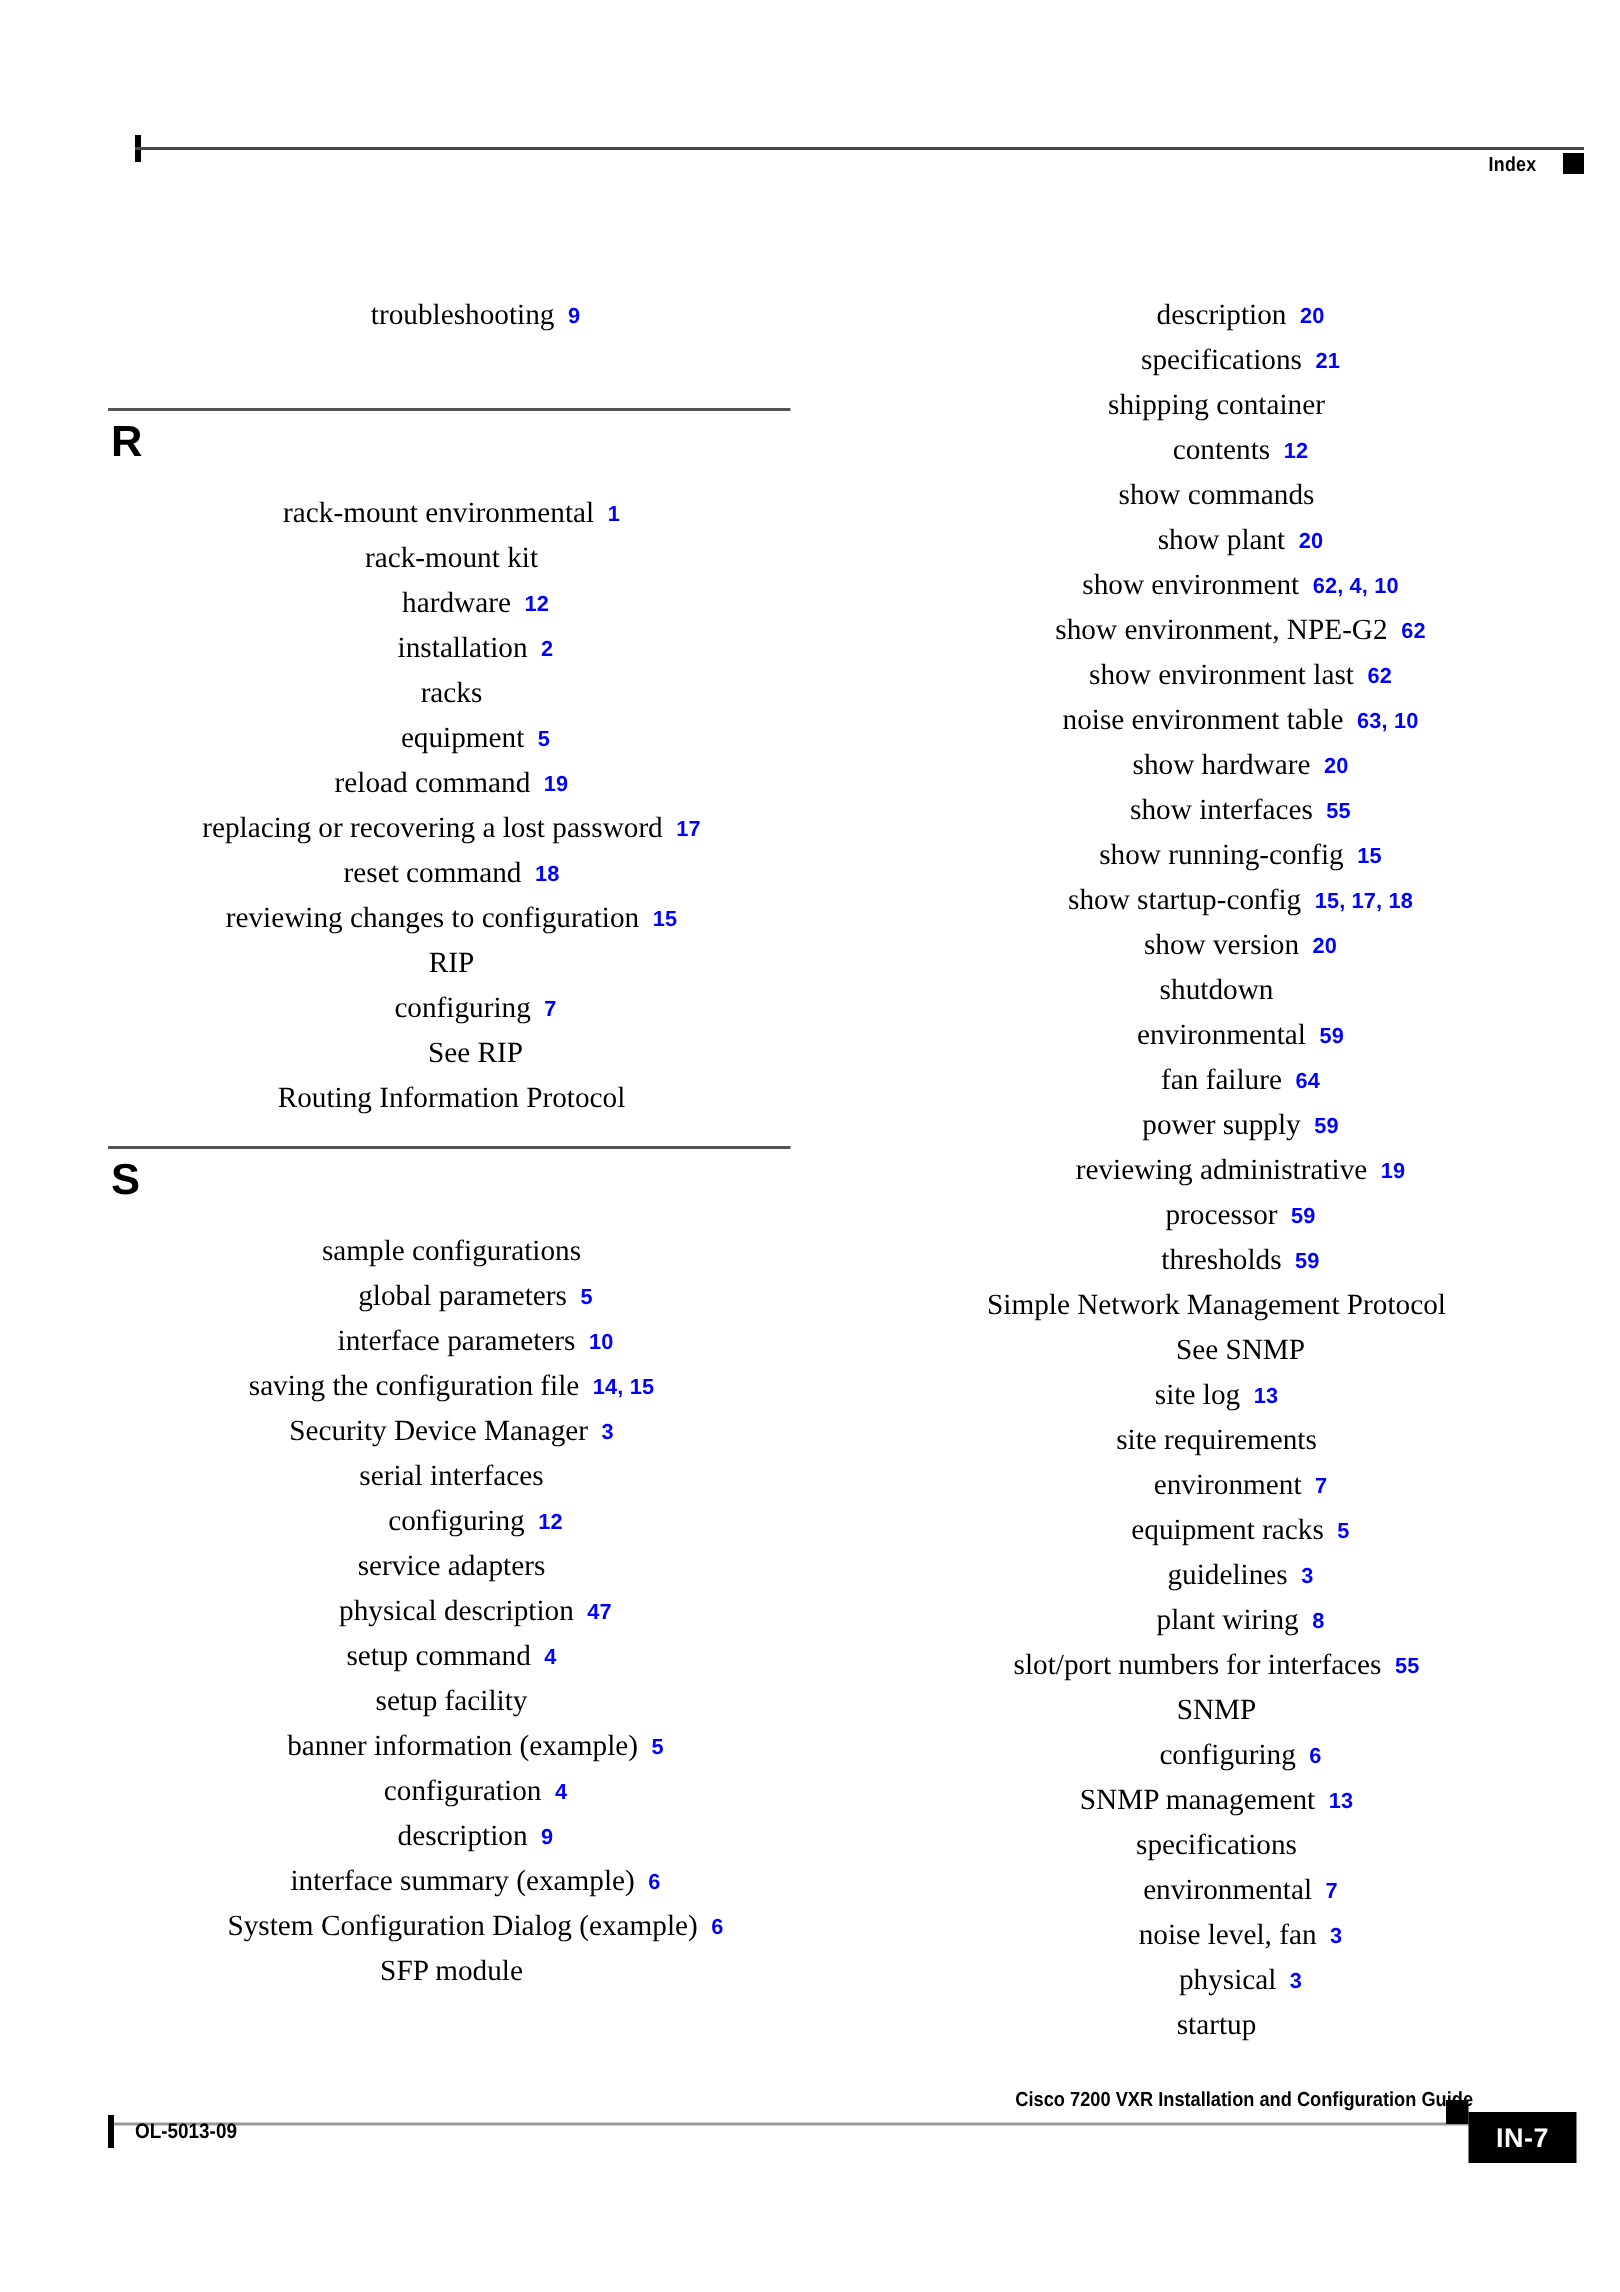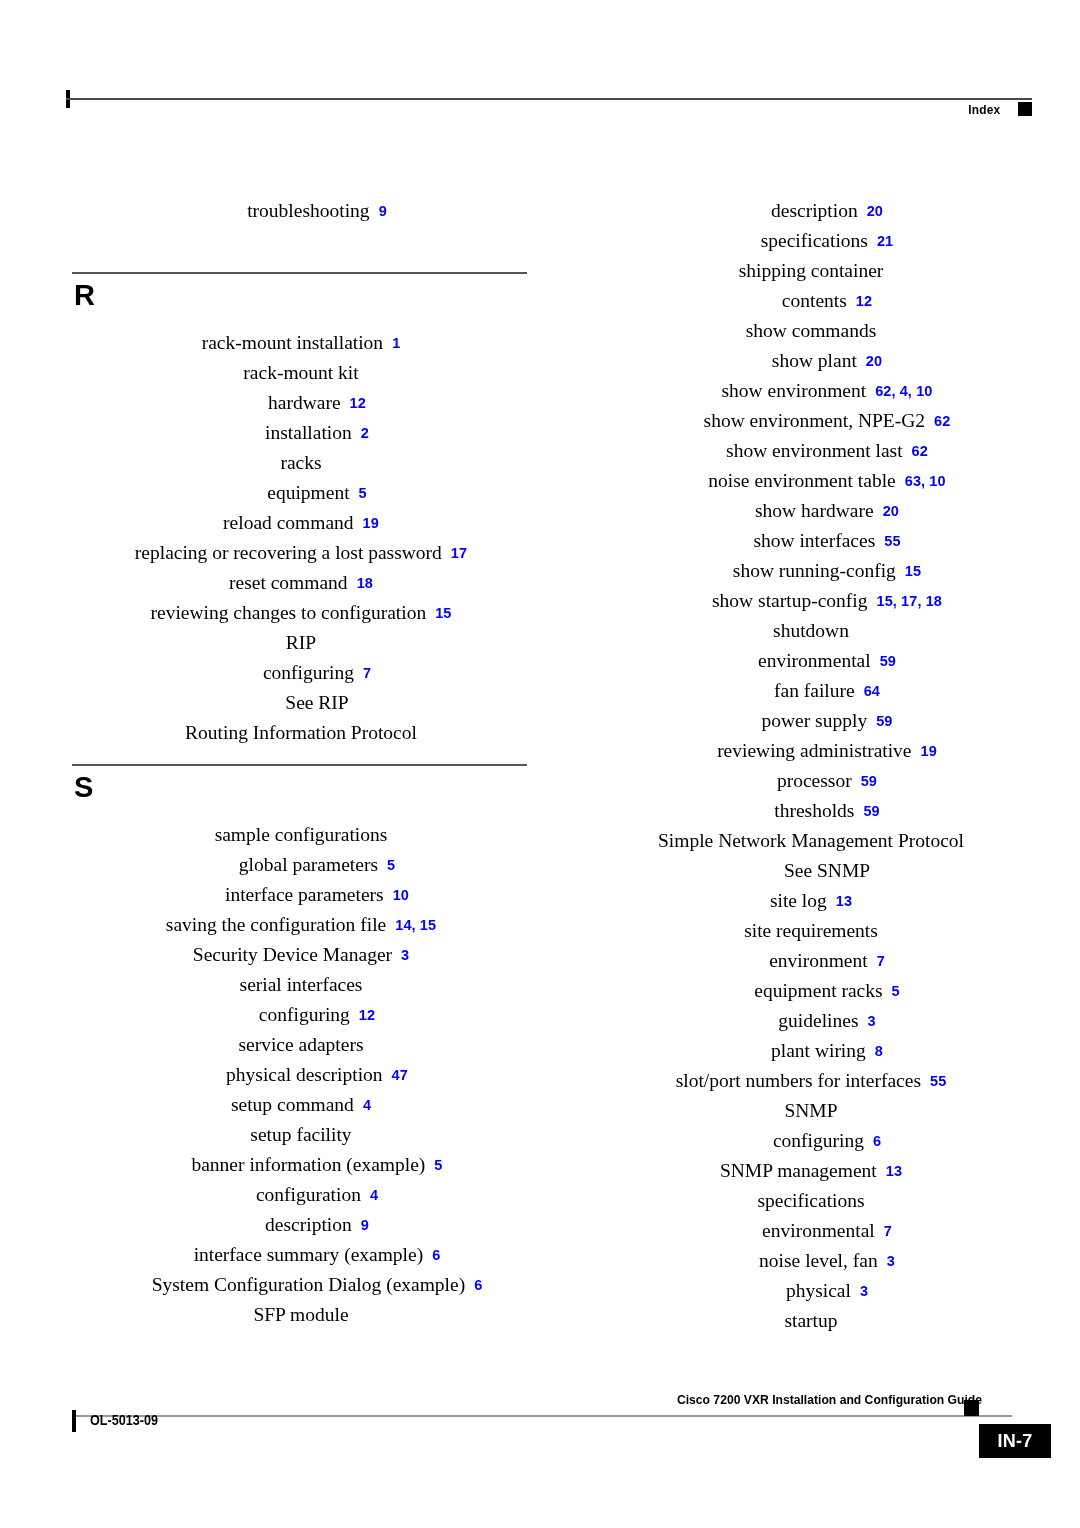--- a/index.html
+++ b/index.html
@@ -12,21 +12,21 @@
     height: 1528px;
     position: relative;
     font-family: "Liberation Serif", "DejaVu Serif", serif;
     color: #000000;
     overflow: hidden;
   }
 
   
   .header {
     position: absolute;
-    left: 66px;
+    left: 90px;
     top: 90px;
     width: 966px;
     height: 46px;
   }
   .header-rule {
     position: absolute;
     left: 0;
     top: 8px;
     width: 966px;
     height: 1.6px;
@@ -187,41 +187,40 @@
     width: 72px;
     height: 34px;
     background: #000000;
     color: #ffffff;
     text-align: center;
     line-height: 34px;
     font-family: "Liberation Sans Narrow", "Liberation Sans", sans-serif;
     font-weight: bold;
     font-size: 18px;
     letter-spacing: 0.3px;
-    margin-top: 16px;
   }
 </style>
 </head>
 <body>
 
 <div class="header">
   <div class="header-left-tick"></div>
   <div class="header-rule"></div>
   <div class="header-label">Index</div>
   <div class="header-square"></div>
 </div>
 
 <div class="col col-left">
     <div class="entry lvl2"><span class="term">troubleshooting</span><span class="pages">9</span></div>
     <div class="spacer-sm"></div>
     <div class="section-break">
       <div class="divider"></div>
       <div class="letter">R</div>
     </div>
-    <div class="entry lvl1"><span class="term">rack-mount installation</span><span class="pages">1</span></div>
+    <div class="entry lvl1"><span class="term">rack-mount environmental</span><span class="pages">1</span></div>
     <div class="entry lvl1"><span class="term">rack-mount kit</span></div>
     <div class="entry lvl2"><span class="term">hardware</span><span class="pages">12</span></div>
     <div class="entry lvl2"><span class="term">installation</span><span class="pages">2</span></div>
     <div class="entry lvl1"><span class="term">racks</span></div>
     <div class="entry lvl2"><span class="term">equipment</span><span class="pages">5</span></div>
     <div class="entry lvl1"><span class="term">reload command</span><span class="pages">19</span></div>
     <div class="entry lvl1"><span class="term">replacing or recovering a lost password</span><span class="pages">17</span></div>
     <div class="entry lvl1"><span class="term">reset command</span><span class="pages">18</span></div>
     <div class="entry lvl1"><span class="term">reviewing changes to configuration</span><span class="pages">15</span></div>
     <div class="entry lvl1"><span class="term">RIP</span></div>
@@ -259,20 +258,21 @@
     <div class="entry lvl1"><span class="term">show commands</span></div>
     <div class="entry lvl2"><span class="term">show plant</span><span class="pages">20</span></div>
     <div class="entry lvl2"><span class="term">show environment</span><span class="pages">62, 4, 10</span></div>
     <div class="entry lvl2"><span class="term">show environment, NPE-G2</span><span class="pages">62</span></div>
     <div class="entry lvl2"><span class="term">show environment last</span><span class="pages">62</span></div>
     <div class="entry lvl2"><span class="term">noise environment table</span><span class="pages">63, 10</span></div>
     <div class="entry lvl2"><span class="term">show hardware</span><span class="pages">20</span></div>
     <div class="entry lvl2"><span class="term">show interfaces</span><span class="pages">55</span></div>
     <div class="entry lvl2"><span class="term">show running-config</span><span class="pages">15</span></div>
     <div class="entry lvl2"><span class="term">show startup-config</span><span class="pages">15, 17, 18</span></div>
+    <div class="entry lvl2"><span class="term">show version</span><span class="pages">20</span></div>
     <div class="entry lvl1"><span class="term">shutdown</span></div>
     <div class="entry lvl2"><span class="term">environmental</span><span class="pages">59</span></div>
     <div class="entry lvl2"><span class="term">fan failure</span><span class="pages">64</span></div>
     <div class="entry lvl2"><span class="term">power supply</span><span class="pages">59</span></div>
     <div class="entry lvl2"><span class="term">reviewing administrative</span><span class="pages">19</span></div>
     <div class="entry lvl2"><span class="term">processor</span><span class="pages">59</span></div>
     <div class="entry lvl2"><span class="term">thresholds</span><span class="pages">59</span></div>
     <div class="entry lvl1"><span class="term">Simple Network Management Protocol</span></div>
     <div class="entry lvl2"><span class="term">See SNMP</span></div>
     <div class="entry lvl1"><span class="term">site log</span><span class="pages">13</span></div>

